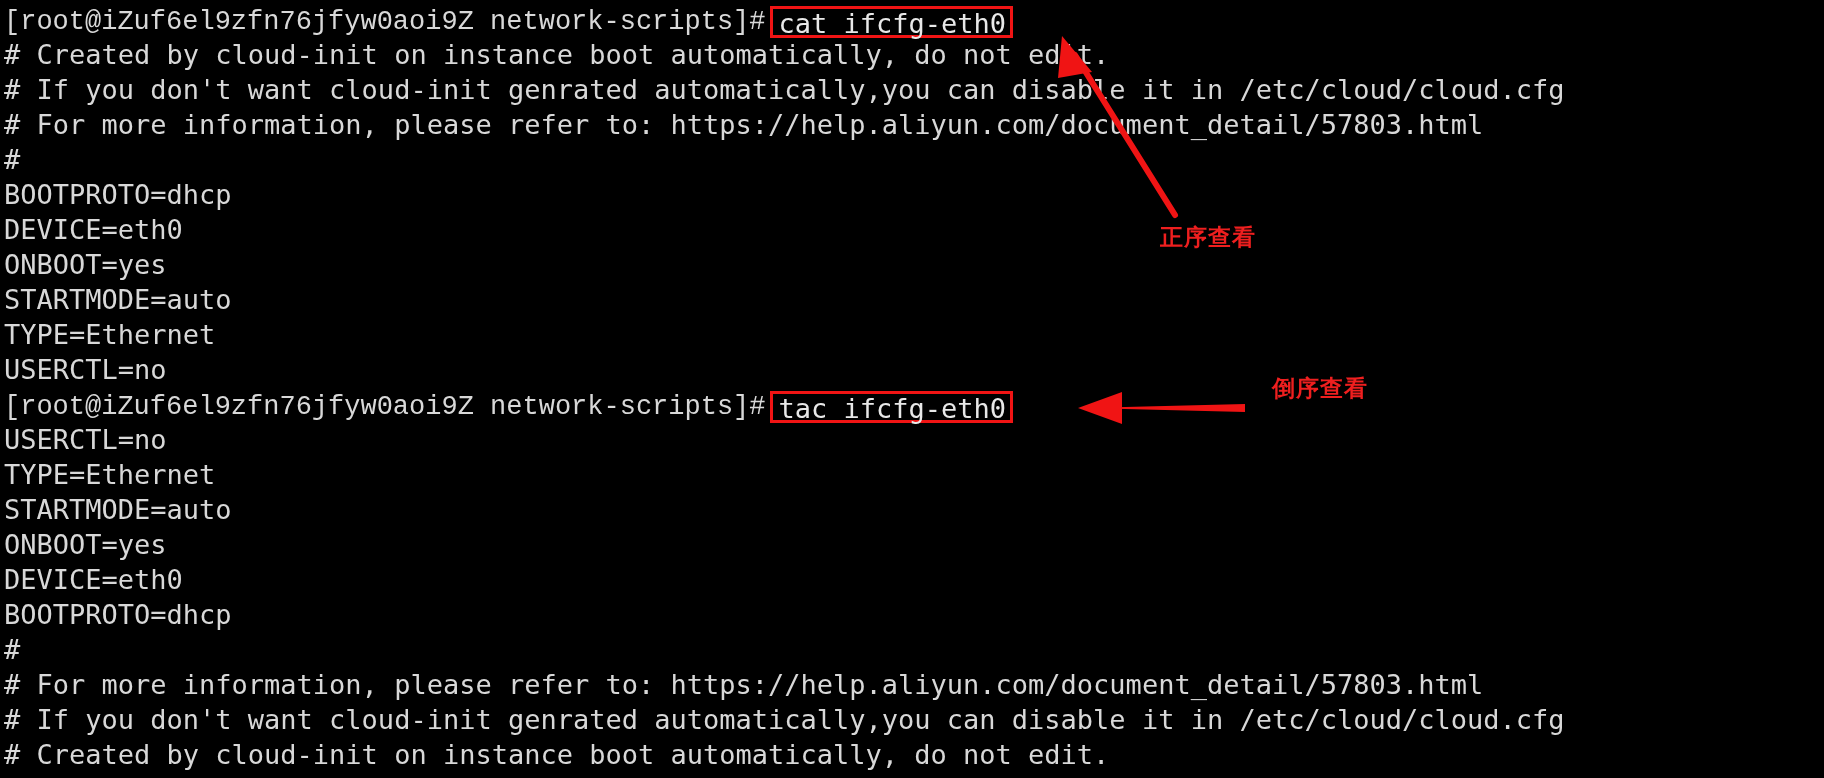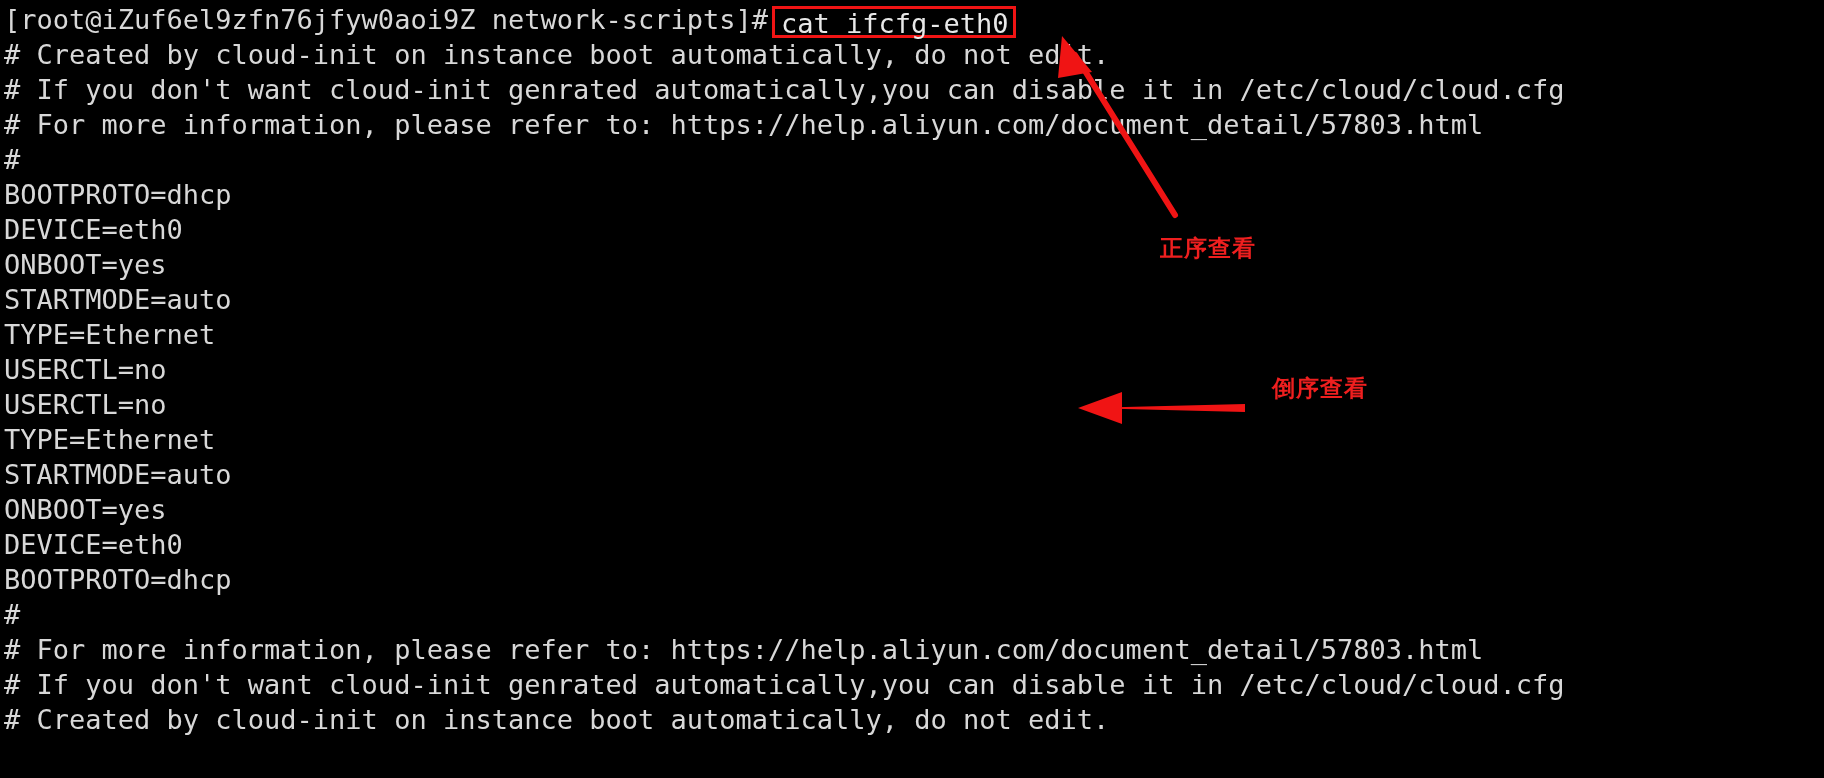--- a/index.html
+++ b/index.html
@@ -27,21 +27,21 @@
     height: 35px;
     line-height: 35px;
     white-space: pre;
     font-size: 27px;
     letter-spacing: 0px;
     color: #d8d8d8;
     font-family: "DejaVu Sans Mono", "Liberation Mono", monospace;
     position: relative;
   }
 
-  .line .seg { white-space: pre; }
+  .line .seg { white-space: pre; font-family: Liberation Mono, monospace; }
 
   
   .cmdbox {
     display: inline-block;
     border: 3px solid #f01414;
     padding: 0 4px 0 6px;
     margin-left: 4px;
     line-height: 30px;
     height: 32px;
     vertical-align: -4px;
@@ -52,21 +52,21 @@
   
   .annot {
     position: absolute;
     color: #ef1f1f;
     font-family: "DejaVu Sans", "Liberation Sans", sans-serif;
     font-size: 23px;
     font-weight: 600;
     white-space: nowrap;
     letter-spacing: 1px;
   }
-  #annot-forward { left: 1160px; top: 233px; }
+  #annot-forward { left: 1160px; top: 222px; }
   #annot-reverse { left: 1272px; top: 373px; }
 
   
   #arrows {
     position: absolute;
     left: 0; top: 0;
     width: 1824px; height: 778px;
     pointer-events: none;
   }
 </style>
@@ -81,20 +81,21 @@
   <div class="line"># If you don't want cloud-init genrated automatically,you can disable it in /etc/cloud/cloud.cfg</div>
   <div class="line"># For more information, please refer to: https://help.aliyun.com/document_detail/57803.html</div>
   <div class="line">#</div>
   <div class="line">BOOTPROTO=dhcp</div>
   <div class="line">DEVICE=eth0</div>
   <div class="line">ONBOOT=yes</div>
   <div class="line">STARTMODE=auto</div>
   <div class="line">TYPE=Ethernet</div>
   <div class="line">USERCTL=no</div>
 
+  <div class="line"><span class="seg">[root@iZuf6el9zfn76jfyw0aoi9Z network-scripts]#</span><span class="cmdbox">tac ifcfg-eth0</span></div>
 
   <div class="line">USERCTL=no</div>
   <div class="line">TYPE=Ethernet</div>
   <div class="line">STARTMODE=auto</div>
   <div class="line">ONBOOT=yes</div>
   <div class="line">DEVICE=eth0</div>
   <div class="line">BOOTPROTO=dhcp</div>
   <div class="line">#</div>
   <div class="line"># For more information, please refer to: https://help.aliyun.com/document_detail/57803.html</div>
   <div class="line"># If you don't want cloud-init genrated automatically,you can disable it in /etc/cloud/cloud.cfg</div>

